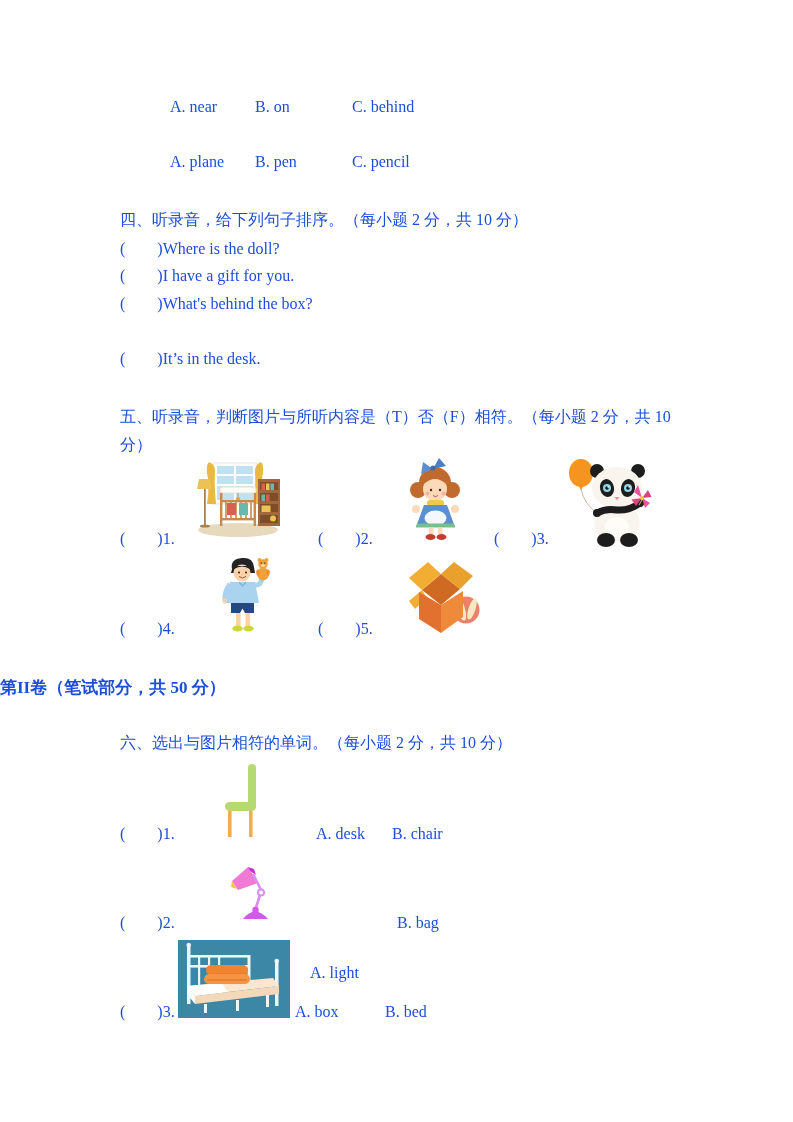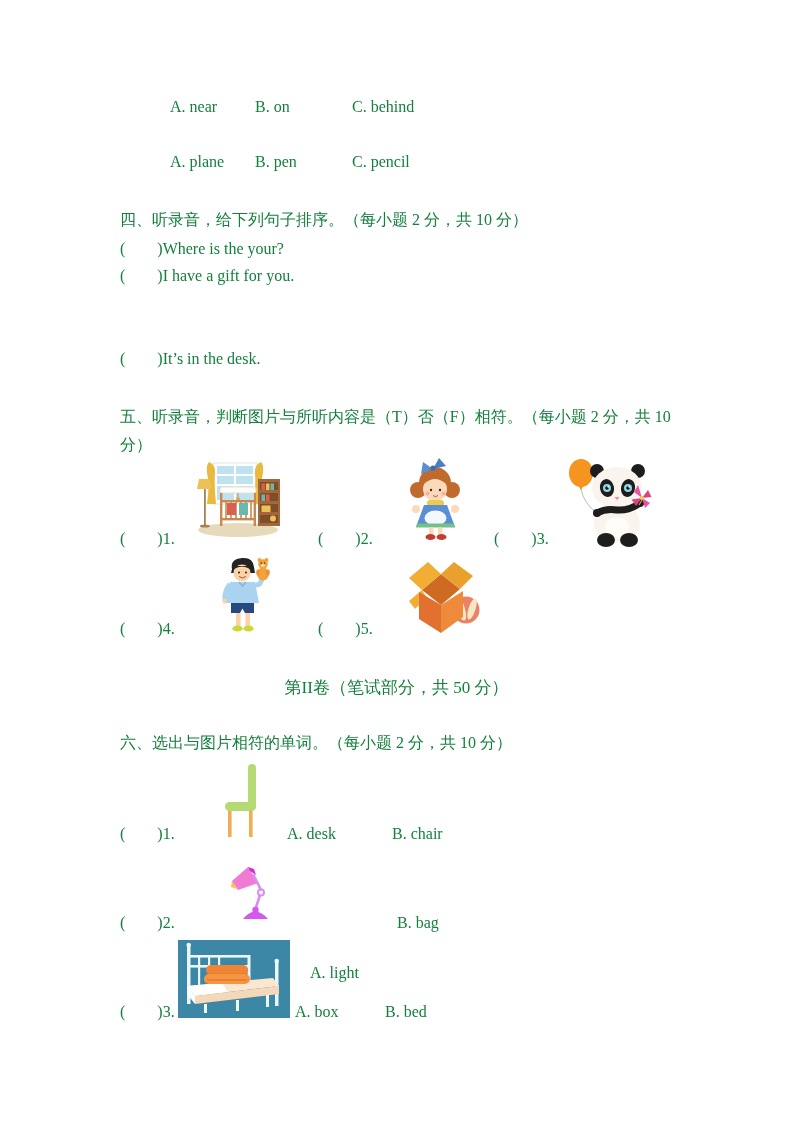--- a/index.html
+++ b/index.html
@@ -1,57 +1,58 @@
 <!DOCTYPE html>
 <html><head>
 <meta charset="utf-8">
 <style>
   html,body{margin:0;padding:0;background:#fff;}
   .page{
     position:relative;
     width:793px;height:1122px;
     background:#ffffff;
     font-family:"Liberation Serif","DejaVu Serif",serif;
-    color:#15803d;
+    color:#1d4ed8;
     overflow:hidden;
   }
   .t{
     position:absolute;
     font-size:16px;
     line-height:20px;
     white-space:pre;
   }
   .title{
     position:absolute;
     left:0;width:793px;
-    text-align:center;
+    text-align:left;
     font-size:17px;
-    font-weight:normal;
+    font-weight:bold;
     white-space:pre;
   }
   .img{position:absolute;}
   .img svg{display:block;width:100%;height:100%;}
 </style>
 </head>
 <body>
 
 <div class="page">
 
   <span class="t" style="left:170px;top:97px">A. near</span>
   <span class="t" style="left:255px;top:97px">B. on</span>
   <span class="t" style="left:352px;top:97px">C. behind</span>
 
 
   <span class="t" style="left:170px;top:152px">A. plane</span>
   <span class="t" style="left:255px;top:152px">B. pen</span>
   <span class="t" style="left:352px;top:152px">C. pencil</span>
 
   <span class="t" style="left:120px;top:210px">四、听录音，给下列句子排序。（每小题 2 分，共 10 分）</span>
-  <span class="t" style="left:120px;top:239px">(        )Where is the your?</span>
+  <span class="t" style="left:120px;top:239px">(        )Where is the doll?</span>
   <span class="t" style="left:120px;top:266px">(        )I have a gift for you.</span>
+  <span class="t" style="left:120px;top:294px">(        )What's behind the box?</span>
   <span class="t" style="left:120px;top:349px">(        )It’s in the desk.</span>
 
   <span class="t" style="left:120px;top:407px">五、听录音，判断图片与所听内容是（T）否（F）相符。（每小题 2 分，共 10</span>
   <span class="t" style="left:120px;top:435px">分）</span>
 
   <div class="img" style="left:193px;top:462px;width:90px;height:77px" aria-label="nursery room with yellow curtains, window, crib and bookshelf">
     <svg viewBox="0 0 90 77">
       <ellipse cx="45" cy="68" rx="40" ry="7" fill="#e7dabc"></ellipse>
       <rect x="20" y="1" width="44" height="41" fill="#ffffff" stroke="#e4e4e4"></rect>
       <rect x="24" y="4" width="36" height="34" fill="#bfe2f1"></rect>
@@ -205,21 +206,21 @@
 
   <div class="img" style="left:223px;top:764px;width:36px;height:74px" aria-label="green chair with orange legs">
     <svg viewBox="0 0 36 74">
       <rect x="25" y="0" width="8" height="46" rx="4" fill="#b5d973"></rect>
       <rect x="2" y="38" width="31" height="9" rx="4.5" fill="#b5d973"></rect>
       <rect x="5" y="47" width="3.6" height="26" fill="#f0ad52"></rect>
       <rect x="26" y="47" width="3.6" height="26" fill="#f0ad52"></rect>
     </svg>
   </div>
   <span class="t" style="left:120px;top:824px">(        )1.</span>
-  <span class="t" style="left:287px;top:824px">A. desk</span>
+  <span class="t" style="left:316px;top:824px">A. desk</span>
   <span class="t" style="left:392px;top:824px">B. chair</span>
 
   <div class="img" style="left:231px;top:866px;width:42px;height:57px" aria-label="pink desk lamp">
     <svg viewBox="0 0 42 57">
       <polygon points="1,15 6,23 0,21" fill="#f5c83c"></polygon>
       <polygon points="1,15 17,1 27,17 7,24" fill="#f07ad4"></polygon>
       <polygon points="17,1 23,3 25,9 19,5" fill="#cb2fd6"></polygon>
       <line x1="22" y1="8" x2="30" y2="24" stroke="#da8df2" stroke-width="2.6"></line>
       <circle cx="30" cy="26.5" r="3" fill="none" stroke="#da8df2" stroke-width="2"></circle>
       <line x1="29" y1="29" x2="24.5" y2="43" stroke="#da8df2" stroke-width="2.6"></line>

